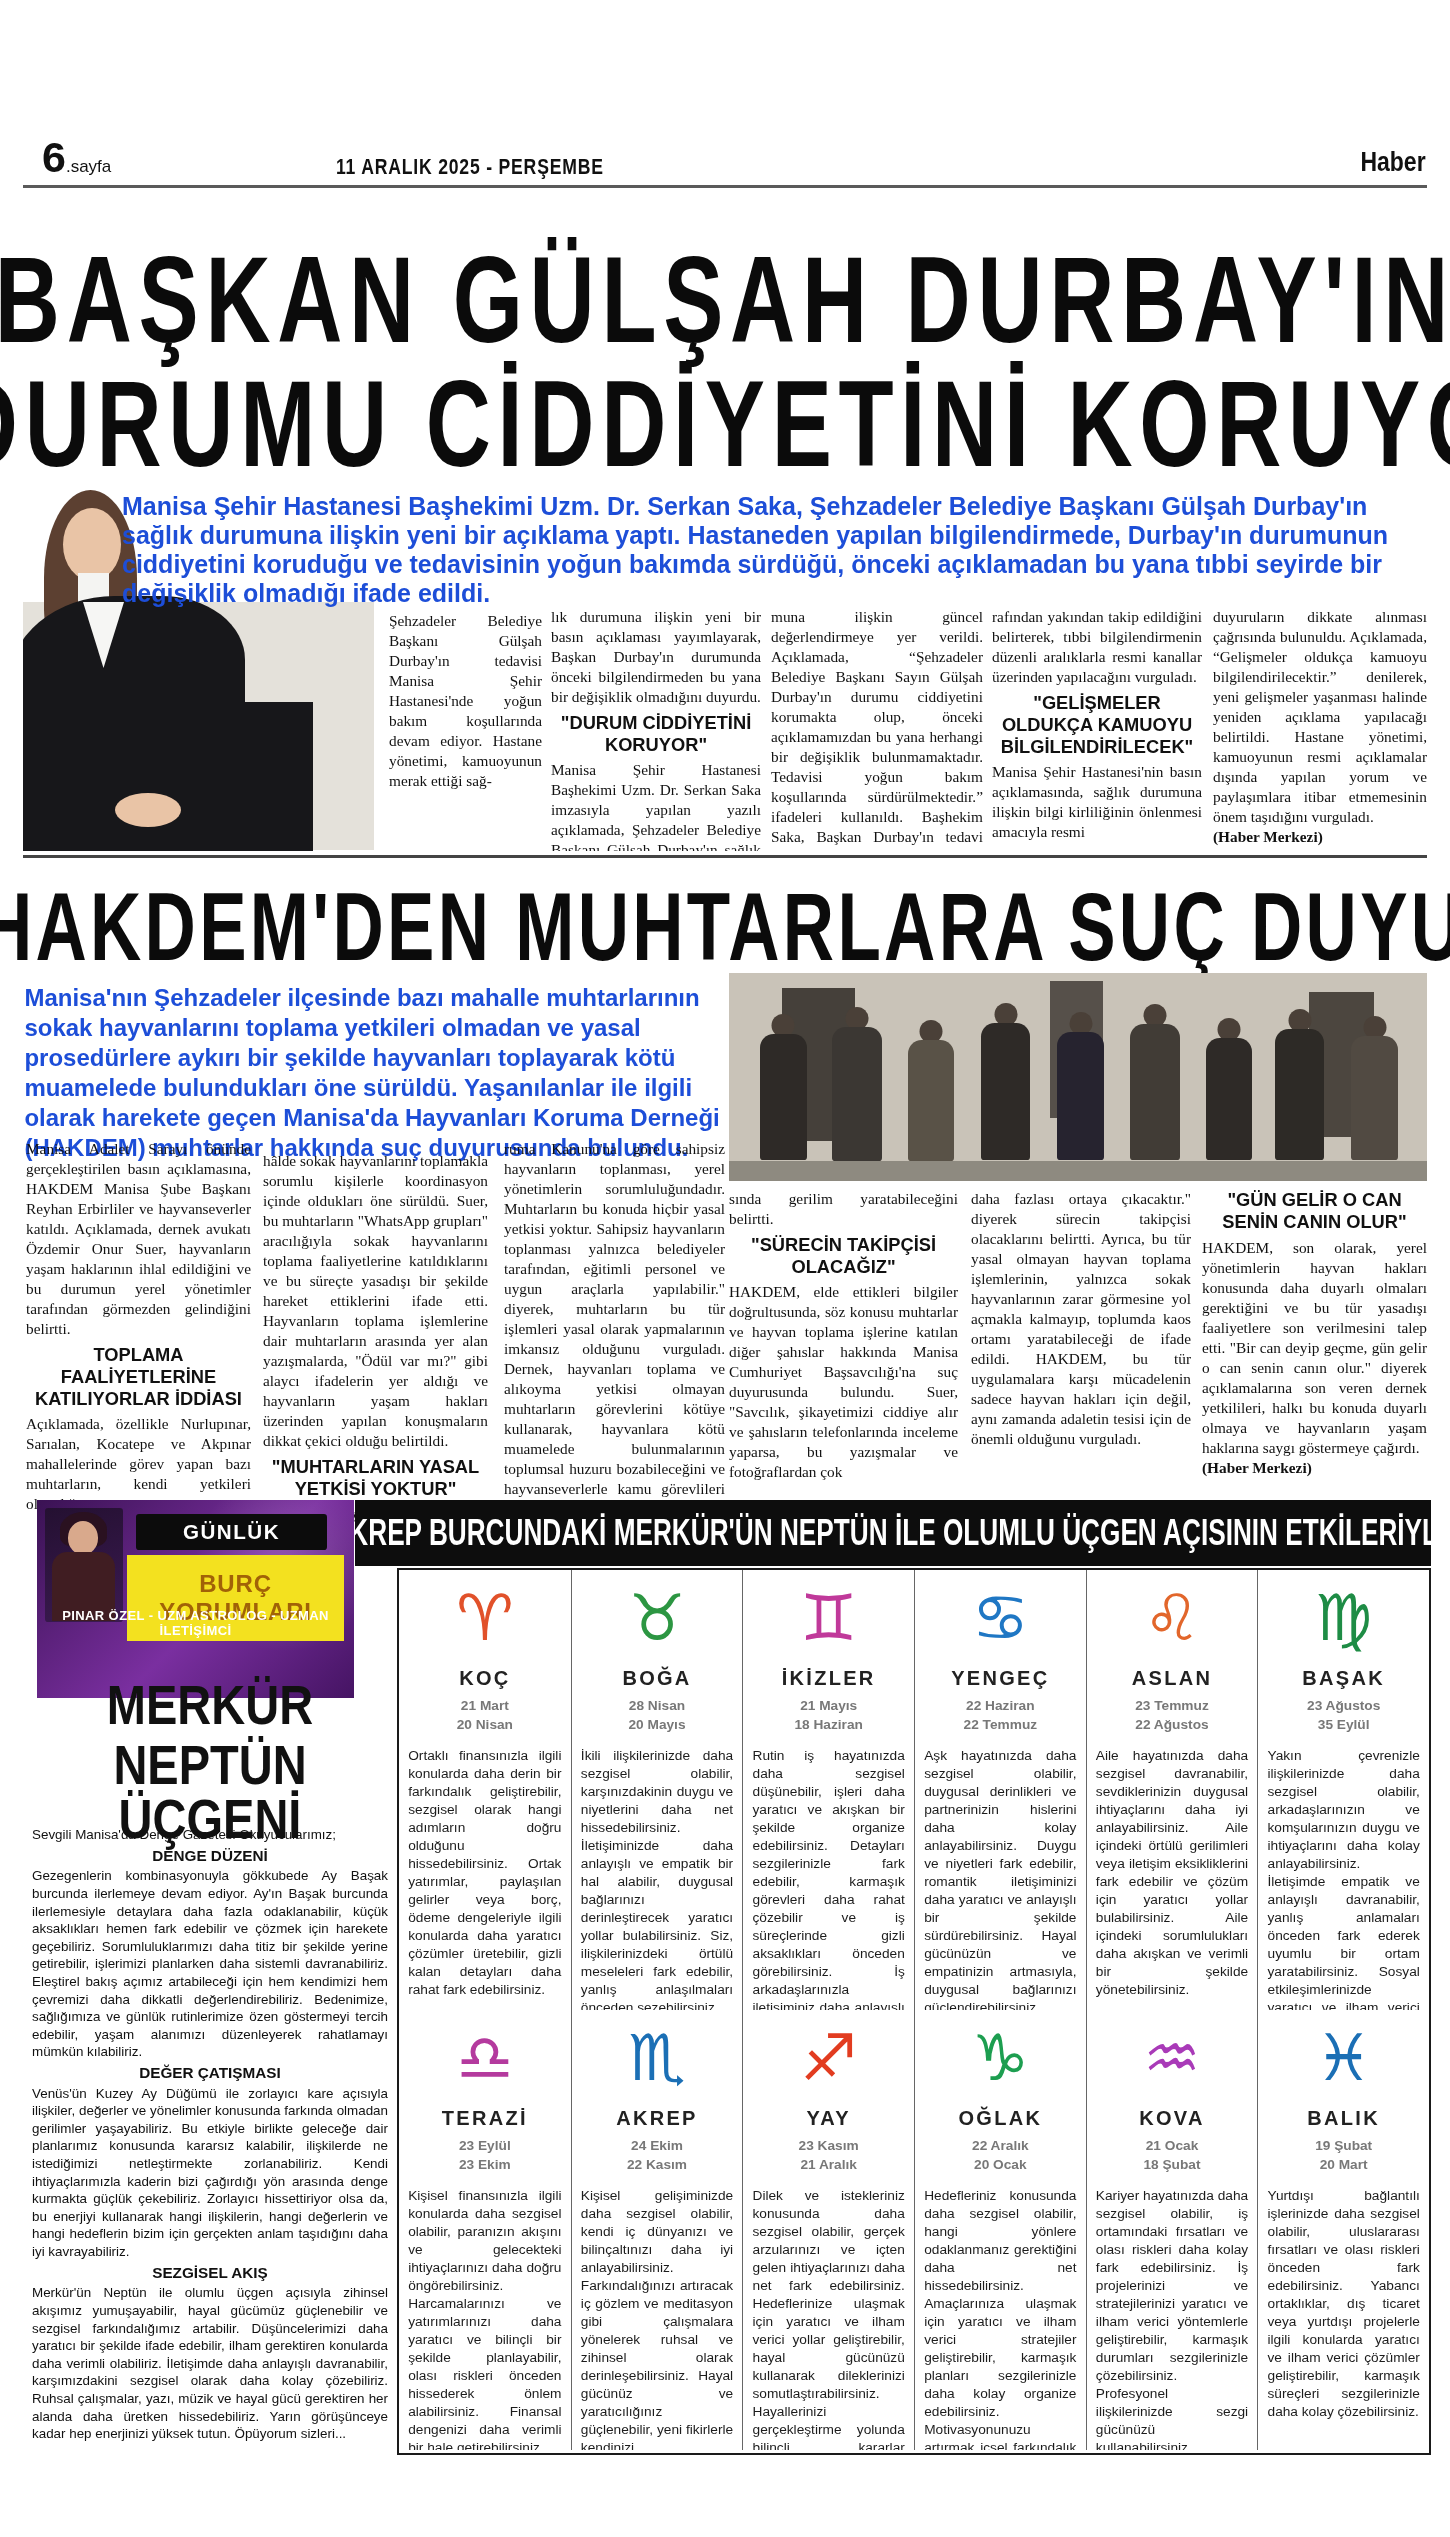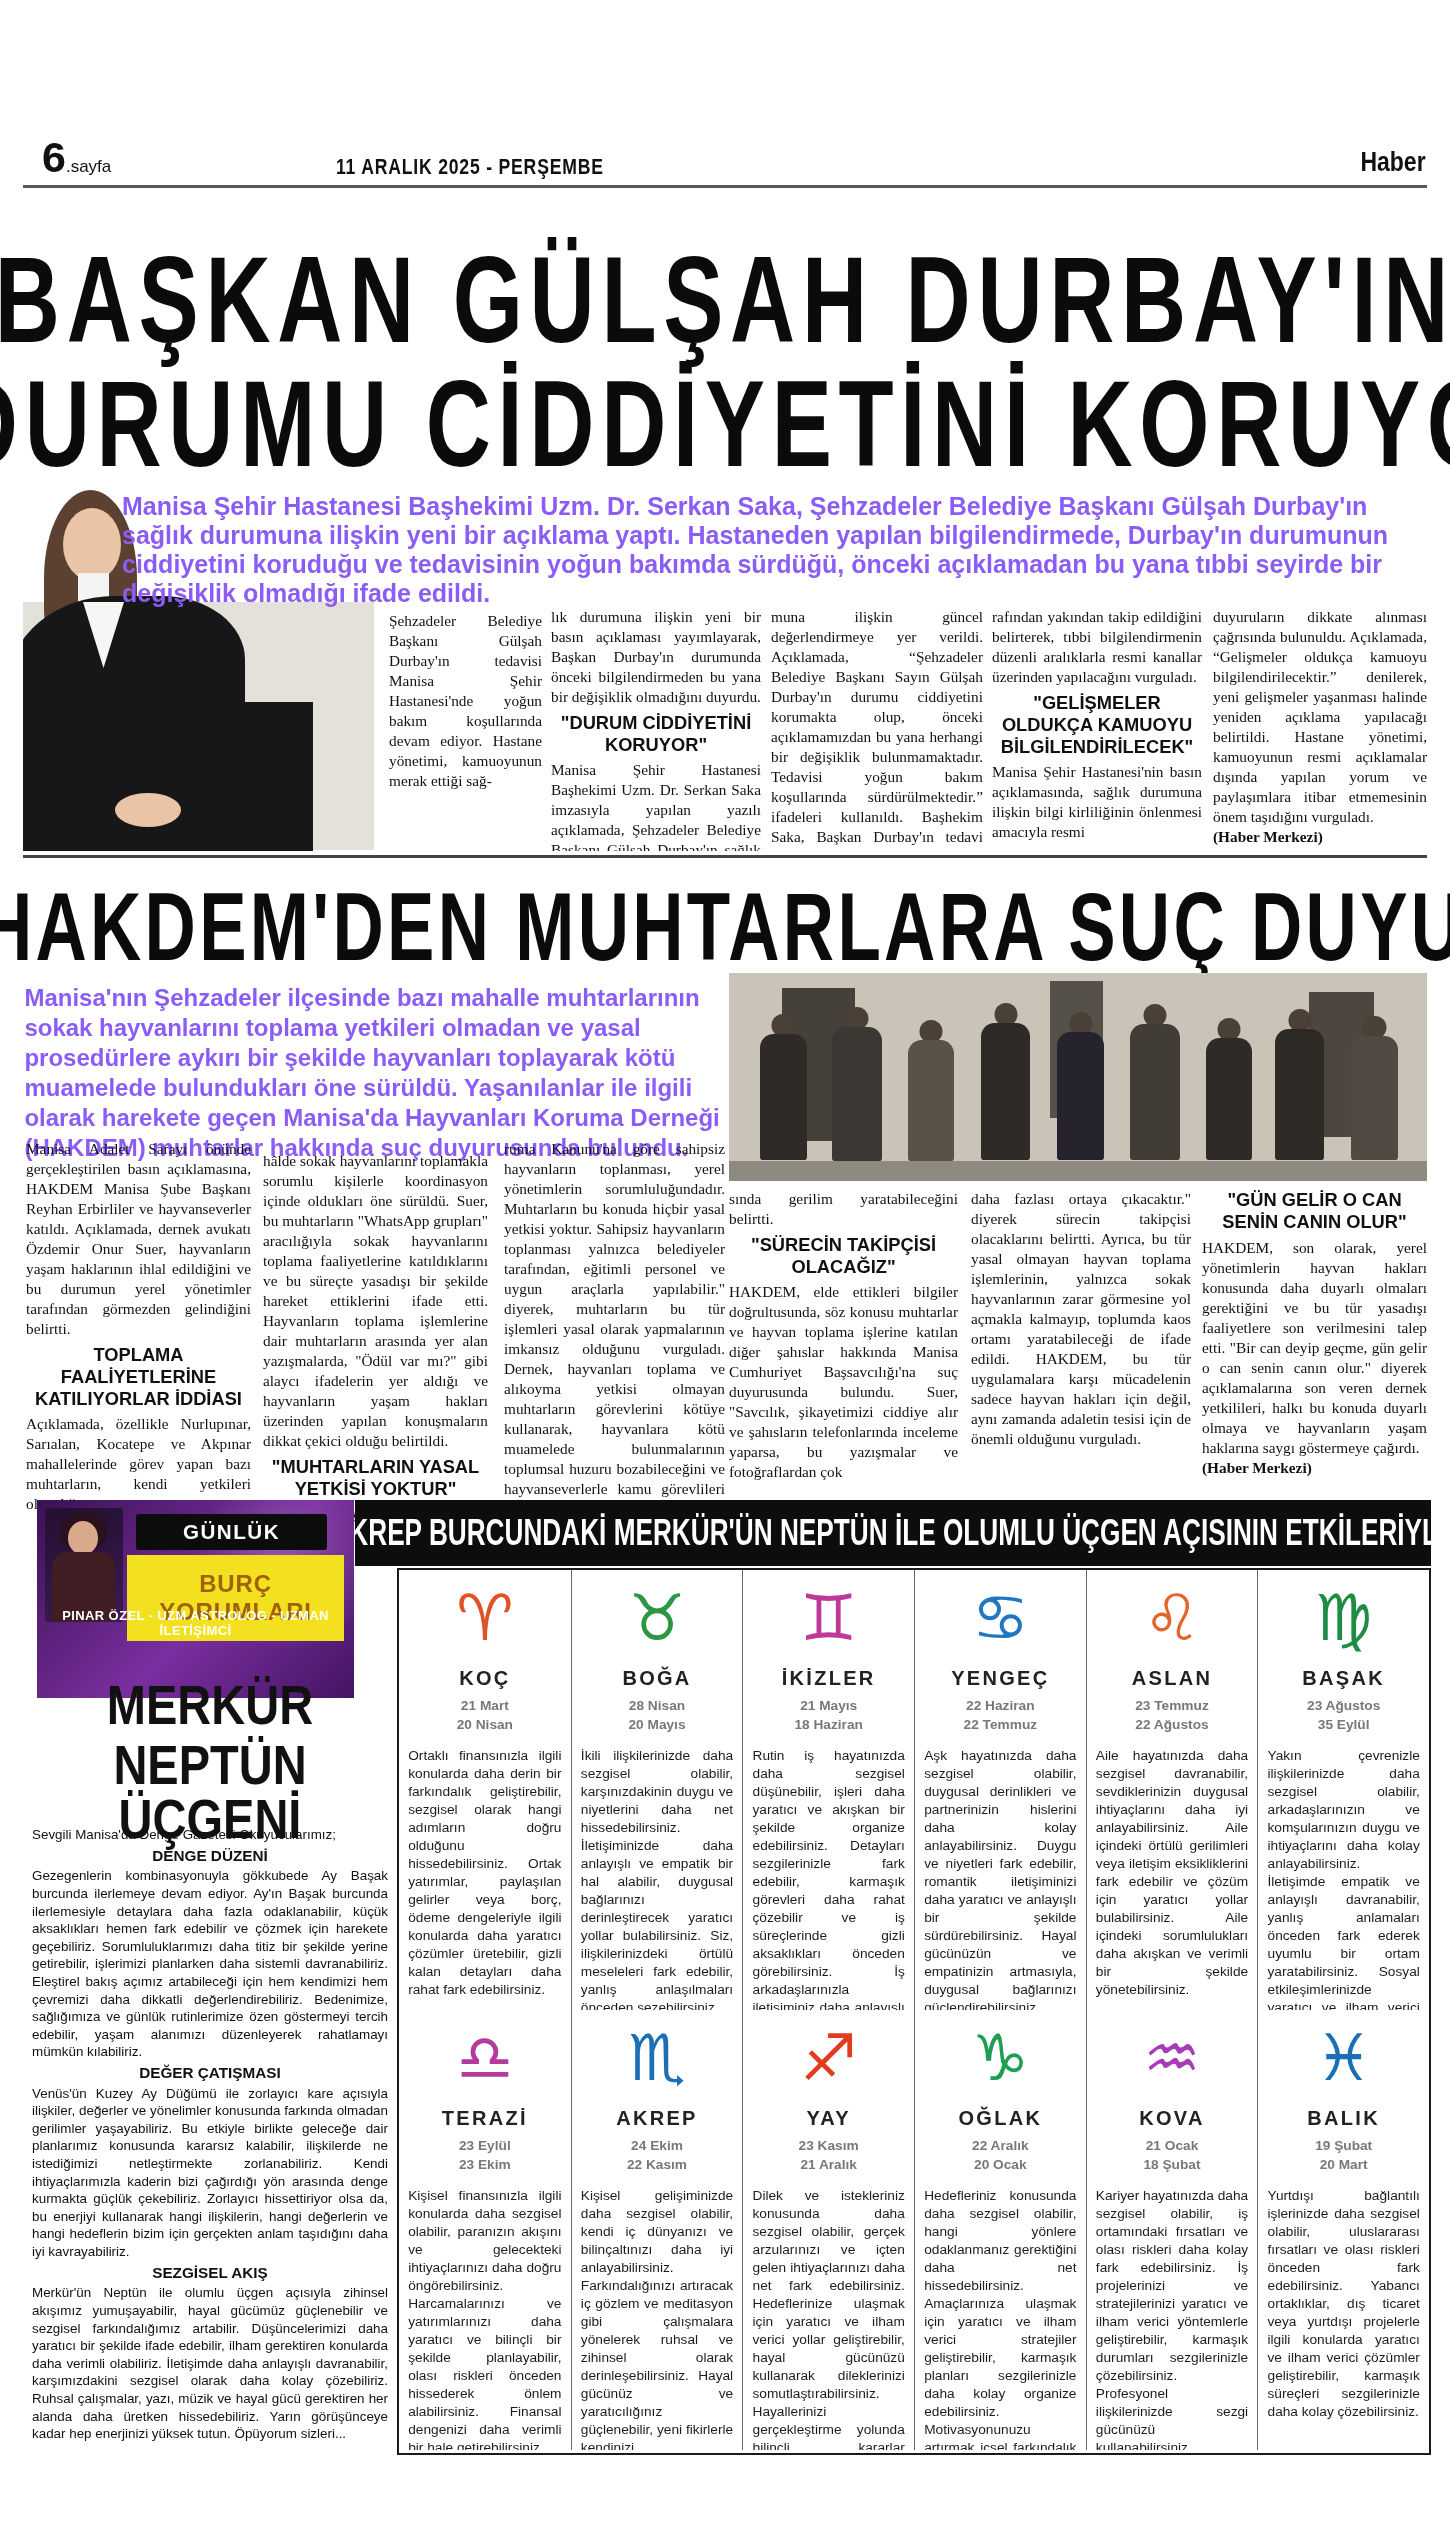--- a/index.html
+++ b/index.html
@@ -16,21 +16,21 @@
          transform:scaleY(1.2);transform-origin:right bottom;}
   .rule{background:#5a5a5a;}
 
   
   .mega{font-family:"Liberation Sans",sans-serif;font-weight:bold;white-space:nowrap;
         text-align:center;width:1404px;left:23px;color:#0b0b0b;}
   .mega1{font-size:82px;letter-spacing:6.1px;transform:scale(1.10,1.50);transform-origin:center top;}
   .mega2{font-size:67px;letter-spacing:3.1px;transform:scale(1.06,1.45);transform-origin:center top;}
 
   
-  .lead{font-family:"Liberation Sans",sans-serif;font-weight:bold;text-align:left;color:#8b5cf6;}
+  .lead{font-family:"Liberation Sans",sans-serif;font-weight:bold;text-align:left;color:#1d4ed8;}
   .lead1{font-size:25px;line-height:29px;}
   .lead2{font-size:24px;line-height:30px;}
   .bodycol{font-size:15.3px;line-height:20px;text-align:justify;overflow:hidden;}
   .bodycol p{margin:0;}
   .colhead{font-family:"Liberation Sans",sans-serif;font-weight:bold;font-size:18.3px;line-height:22px;
            text-align:center;margin:4.6px 0 4.6px 0;}
   .byline{font-weight:bold;margin-top:1.5px;}
 
   
   .ph1{overflow:hidden;}

